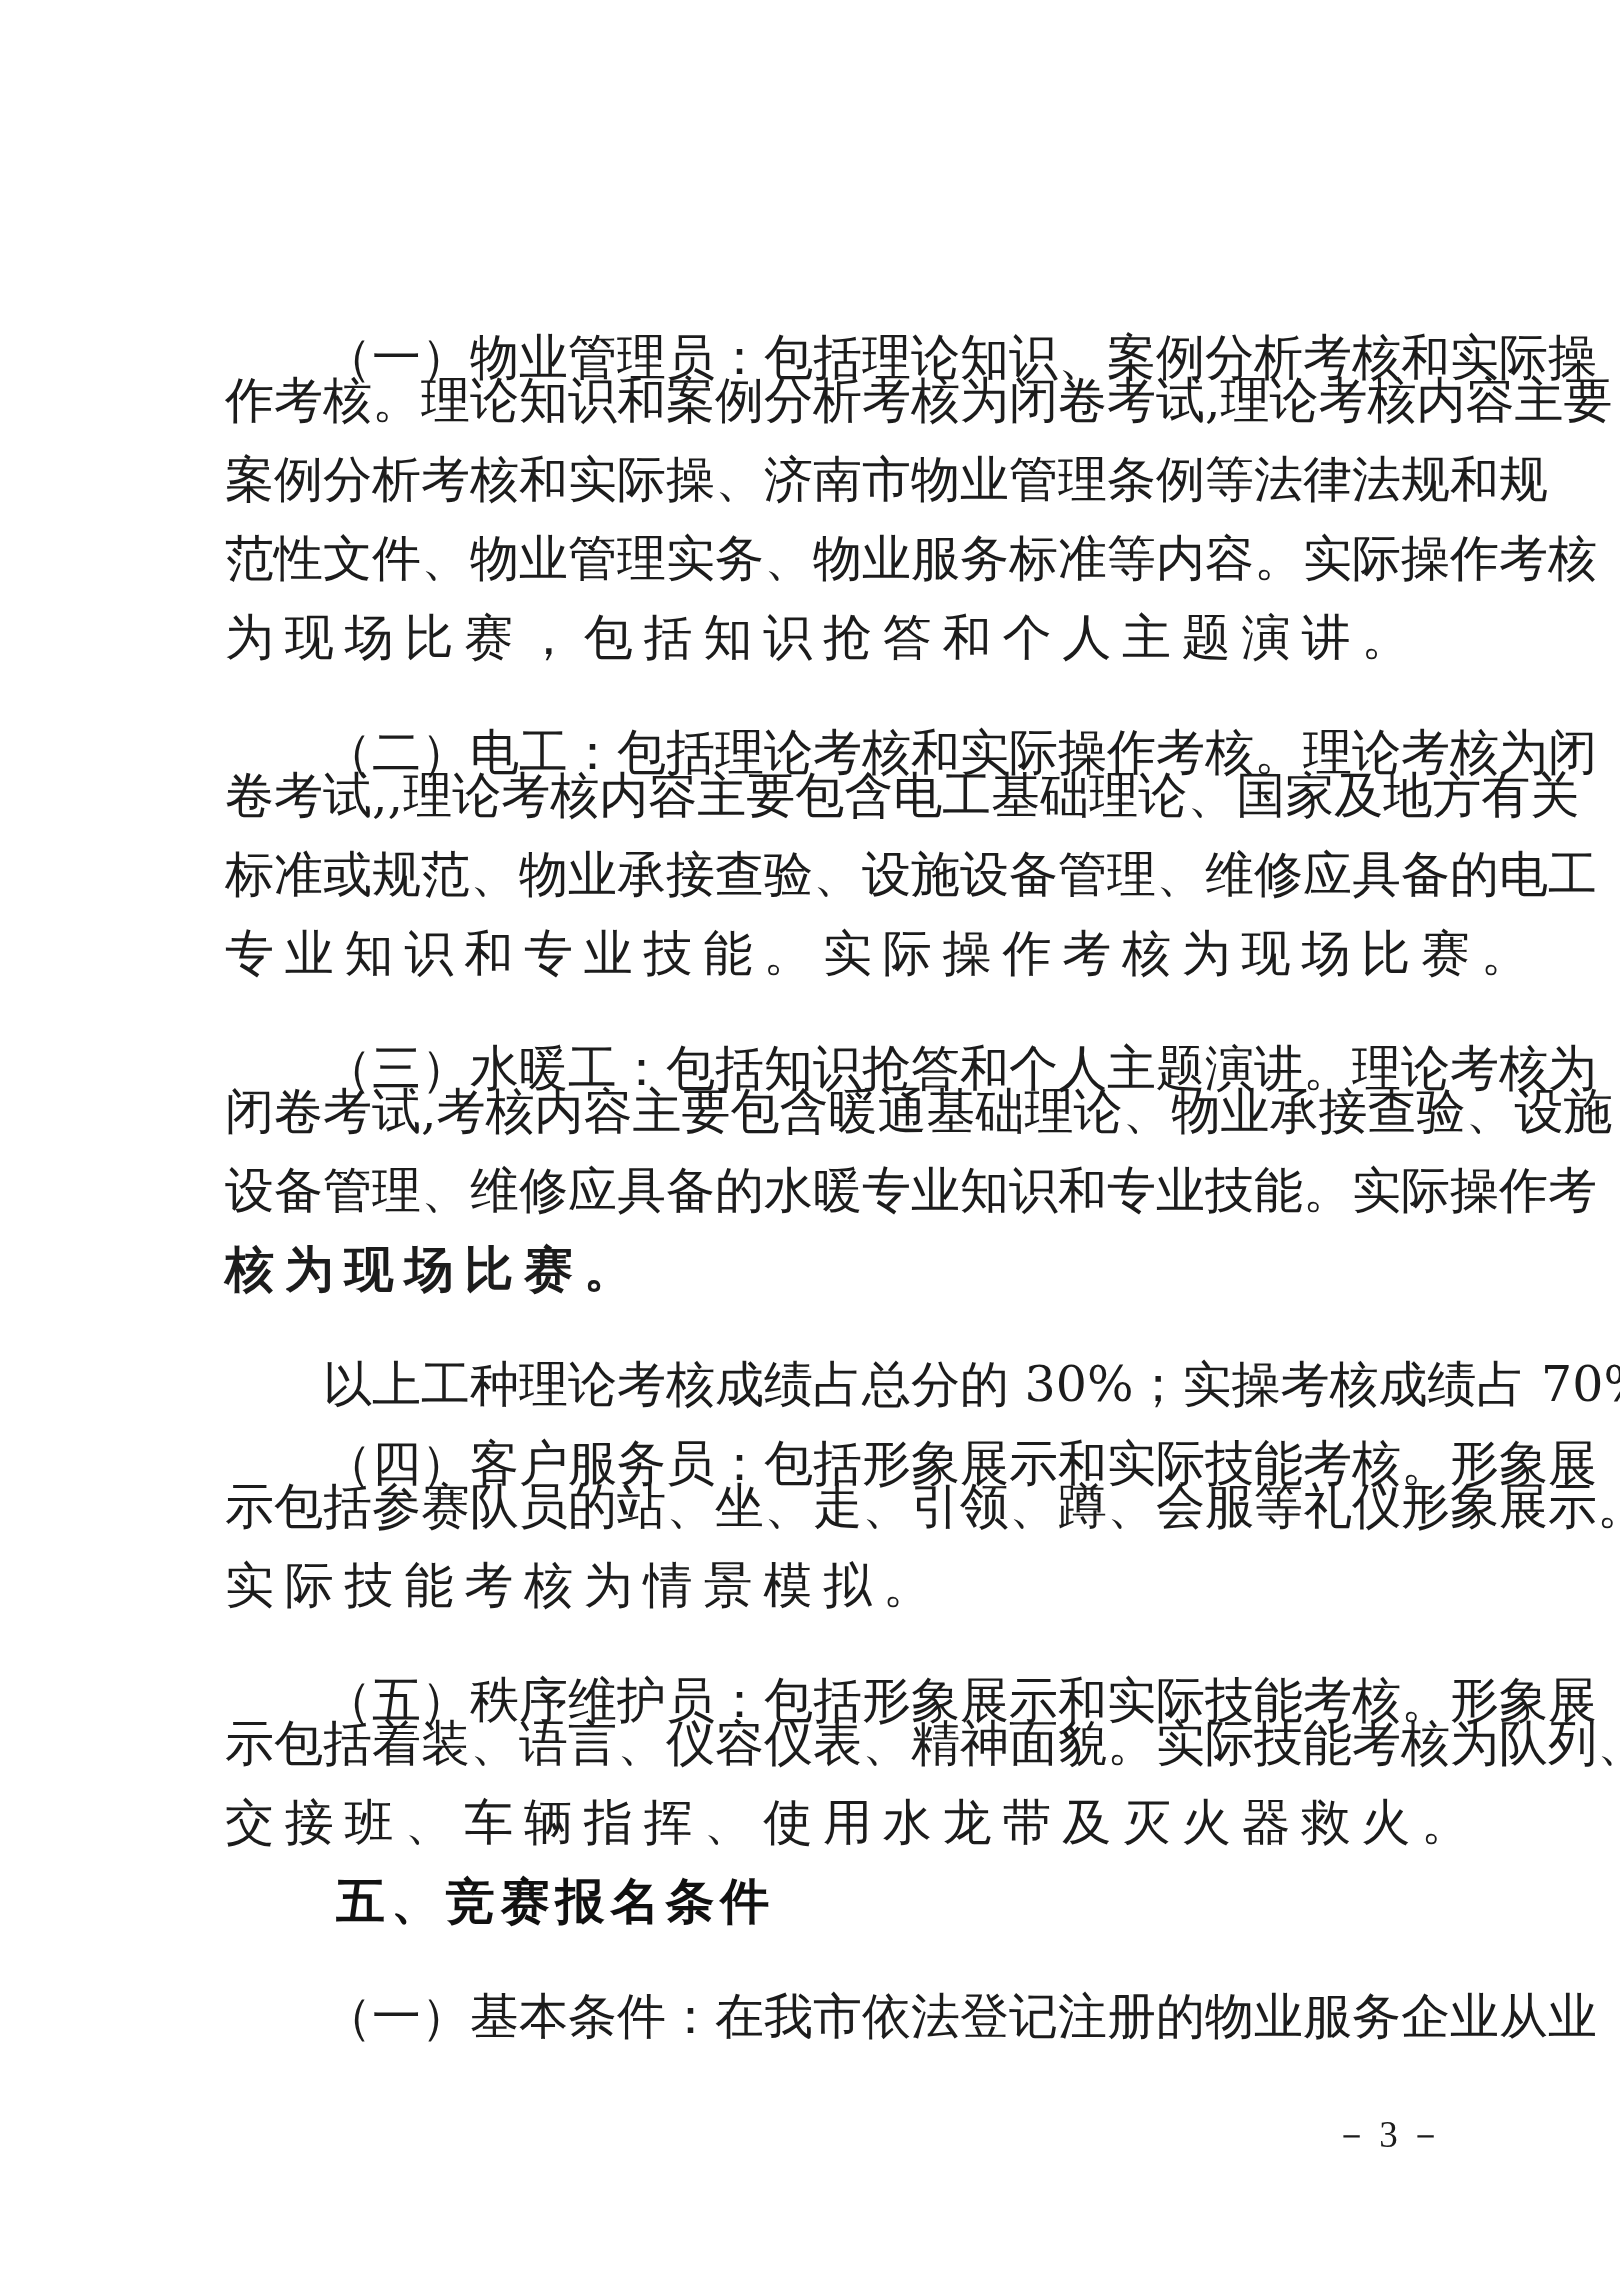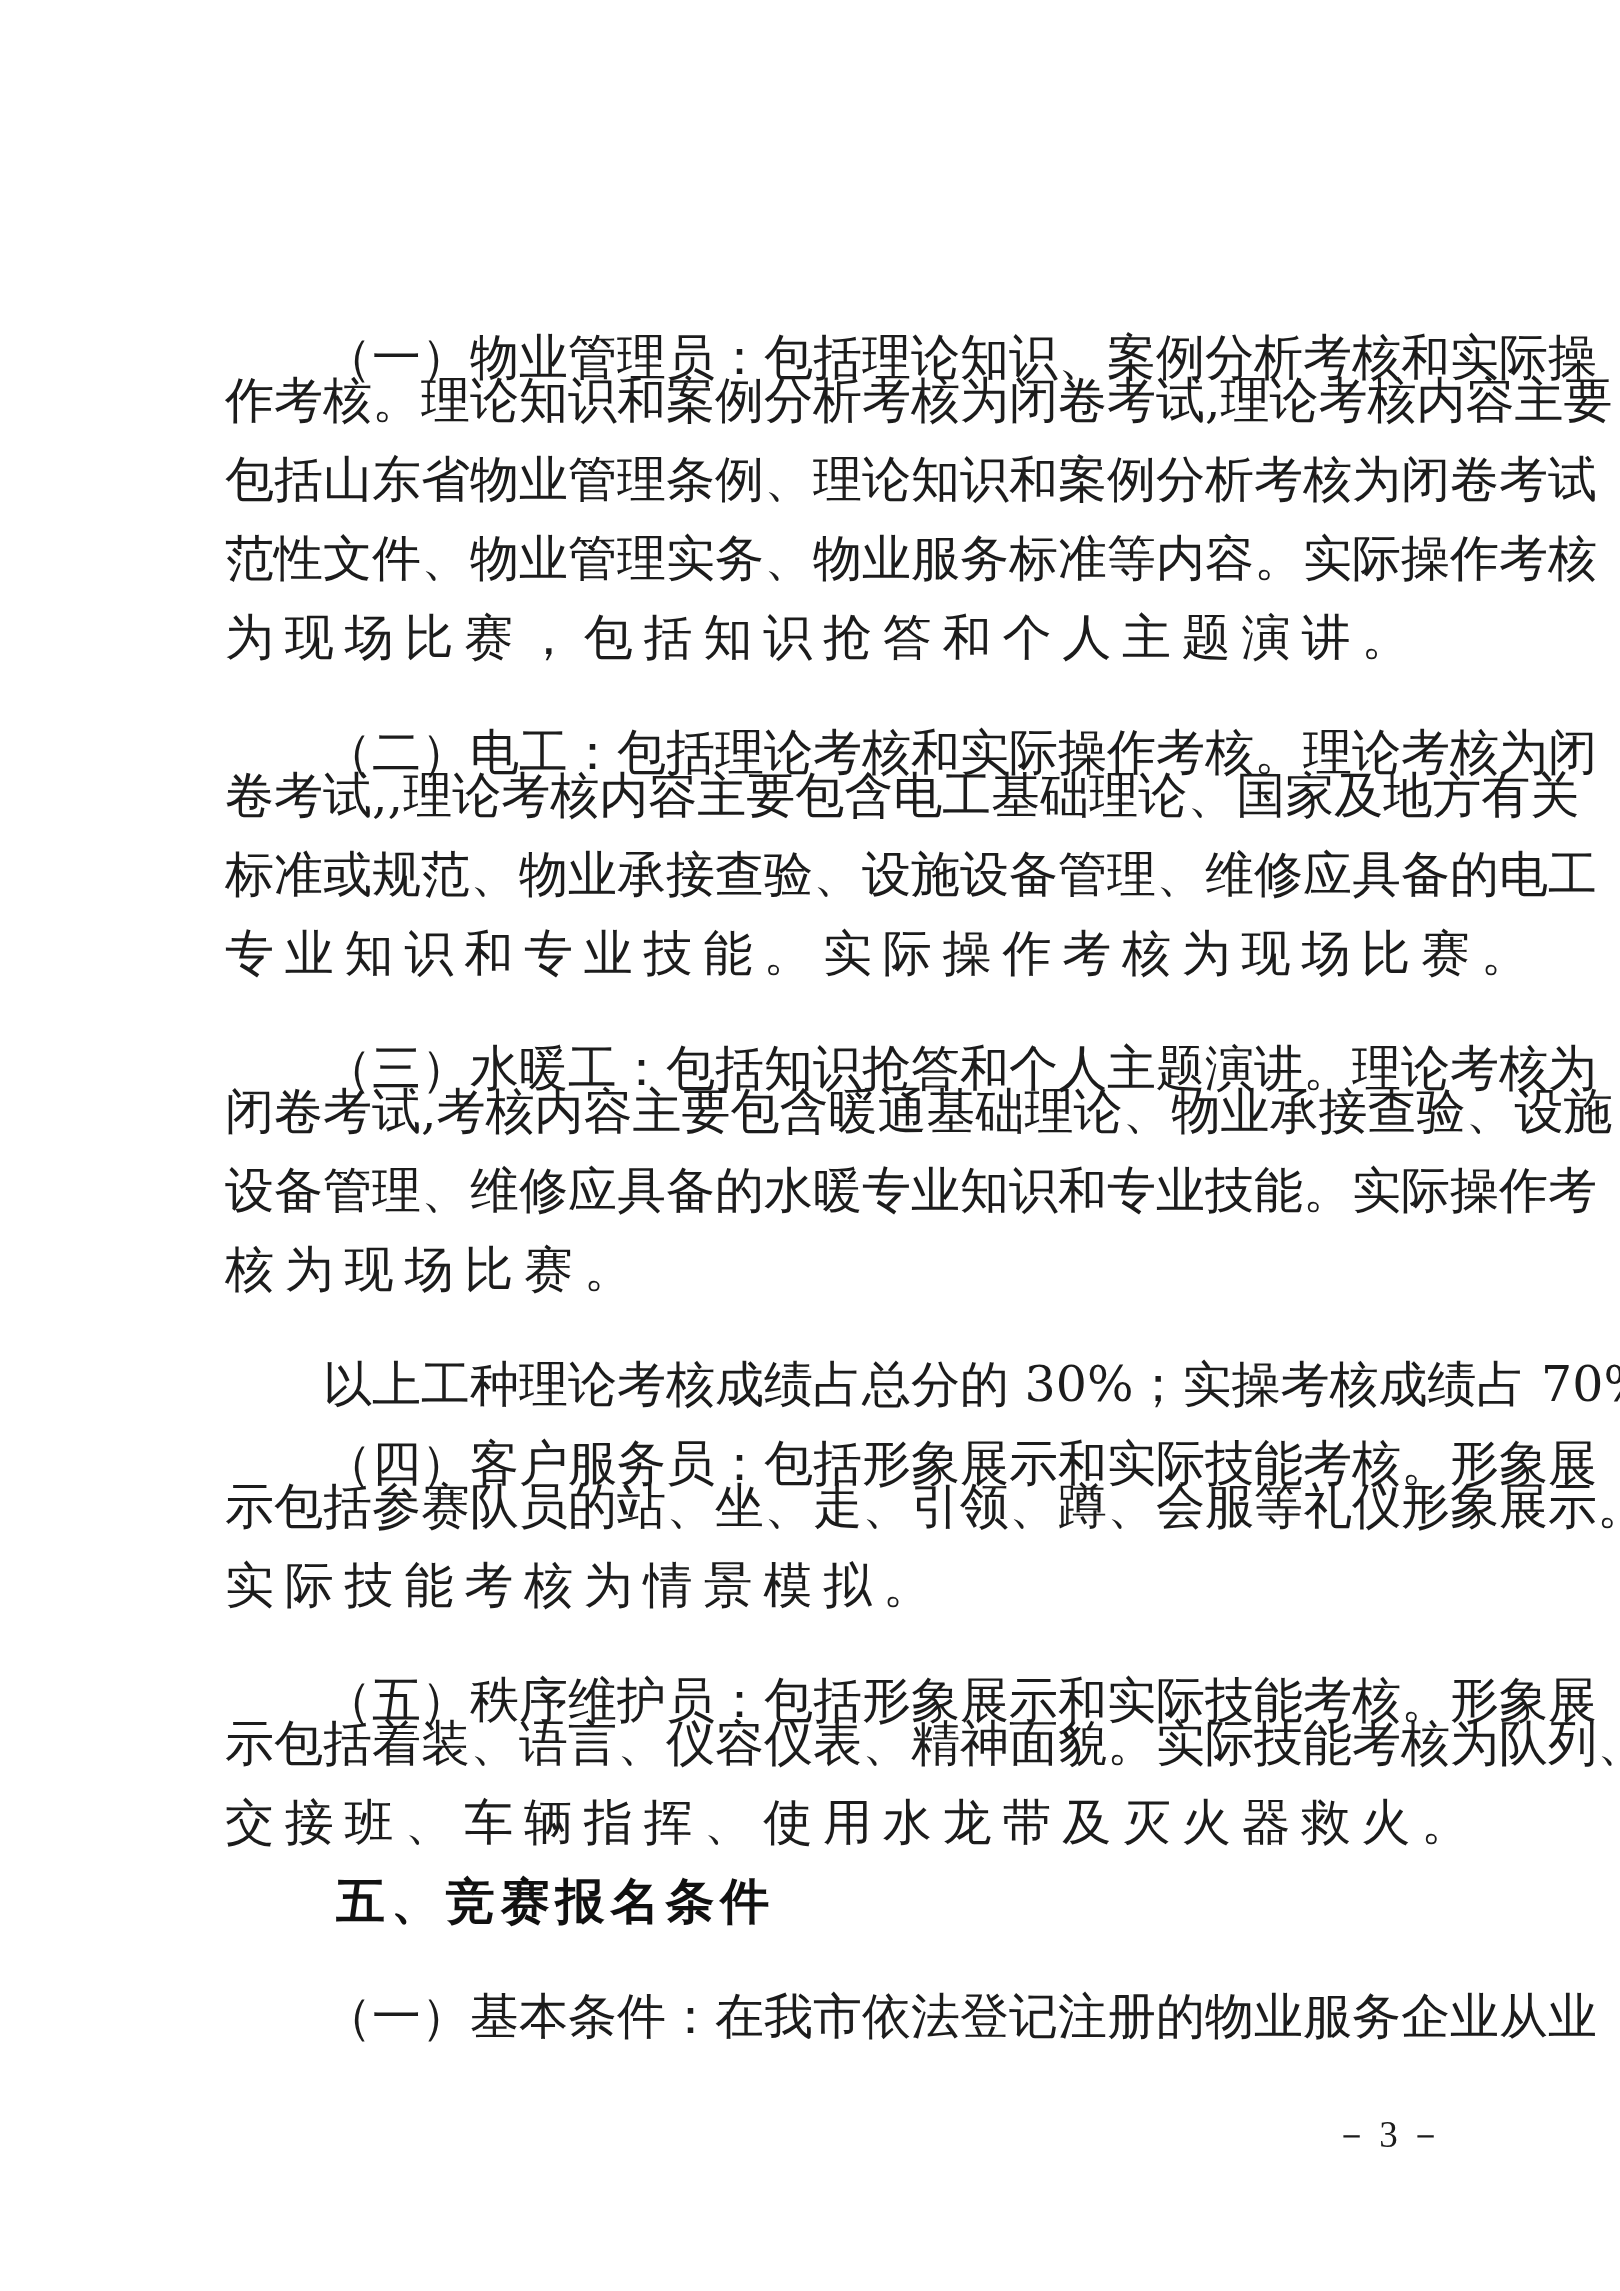--- a/index.html
+++ b/index.html
@@ -69,31 +69,31 @@
     white-space: pre;
   }
 </style>
 </head>
 <body>
 
 <div class="page">
   <div id="lines">
     <div class="line indent" style="top: 291px;">（一）物业管理员：包括理论知识、案例分析考核和实际操</div>
     <div class="line full" style="top: 370px;">作考核。理论知识和案例分析考核为闭卷考试,理论考核内容主要</div>
-    <div class="line full" style="top: 449px;">包括山东省物业管理条例、理论知识和案例分析考核为闭卷考试</div>
+    <div class="line full" style="top: 449px;">案例分析考核和实际操、济南市物业管理条例等法律法规和规</div>
     <div class="line full" style="top: 528px;">范性文件、物业管理实务、物业服务标准等内容。实际操作考核</div>
     <div class="line short" style="top: 607px; font-family: Liberation Serif, serif;">为现场比赛，包括知识抢答和个人主题演讲。</div>
     <div class="line indent" style="top: 686px;">（二）电工：包括理论考核和实际操作考核。理论考核为闭</div>
     <div class="line full" style="top: 765px;">卷考试,,理论考核内容主要包含电工基础理论、国家及地方有关</div>
     <div class="line full" style="top: 844px;">标准或规范、物业承接查验、设施设备管理、维修应具备的电工</div>
     <div class="line short" style="top: 923px;">专业知识和专业技能。实际操作考核为现场比赛。</div>
     <div class="line indent" style="top: 1002px;">（三）水暖工：包括知识抢答和个人主题演讲。理论考核为</div>
     <div class="line full" style="top: 1081px;">闭卷考试,考核内容主要包含暖通基础理论、物业承接查验、设施</div>
     <div class="line full" style="top: 1160px;">设备管理、维修应具备的水暖专业知识和专业技能。实际操作考</div>
-    <div class="line short" style="top: 1239px;">核为现场比赛。</div>
+    <div class="line short" style="top: 1239px; font-weight: bold;">核为现场比赛。</div>
     <div class="line indent" style="top: 1318px;">以上工种理论考核成绩占总分的 30%；实操考核成绩占 70%。</div>
     <div class="line indent" style="top: 1397px;">（四）客户服务员：包括形象展示和实际技能考核。形象展</div>
     <div class="line full" style="top: 1476px;">示包括参赛队员的站、坐、走、引领、蹲、会服等礼仪形象展示。</div>
     <div class="line short" style="top: 1555px;">实际技能考核为情景模拟。</div>
     <div class="line indent" style="top: 1634px;">（五）秩序维护员：包括形象展示和实际技能考核。形象展</div>
     <div class="line full" style="top: 1713px;">示包括着装、语言、仪容仪表、精神面貌。实际技能考核为队列、</div>
     <div class="line short" style="top: 1792px;">交接班、车辆指挥、使用水龙带及灭火器救火。</div>
     <div class="line heading" style="top: 1871px;">五、竞赛报名条件</div>
     <div class="line indent" style="top: 1950px;">（一）基本条件：在我市依法登记注册的物业服务企业从业</div>
   </div>

